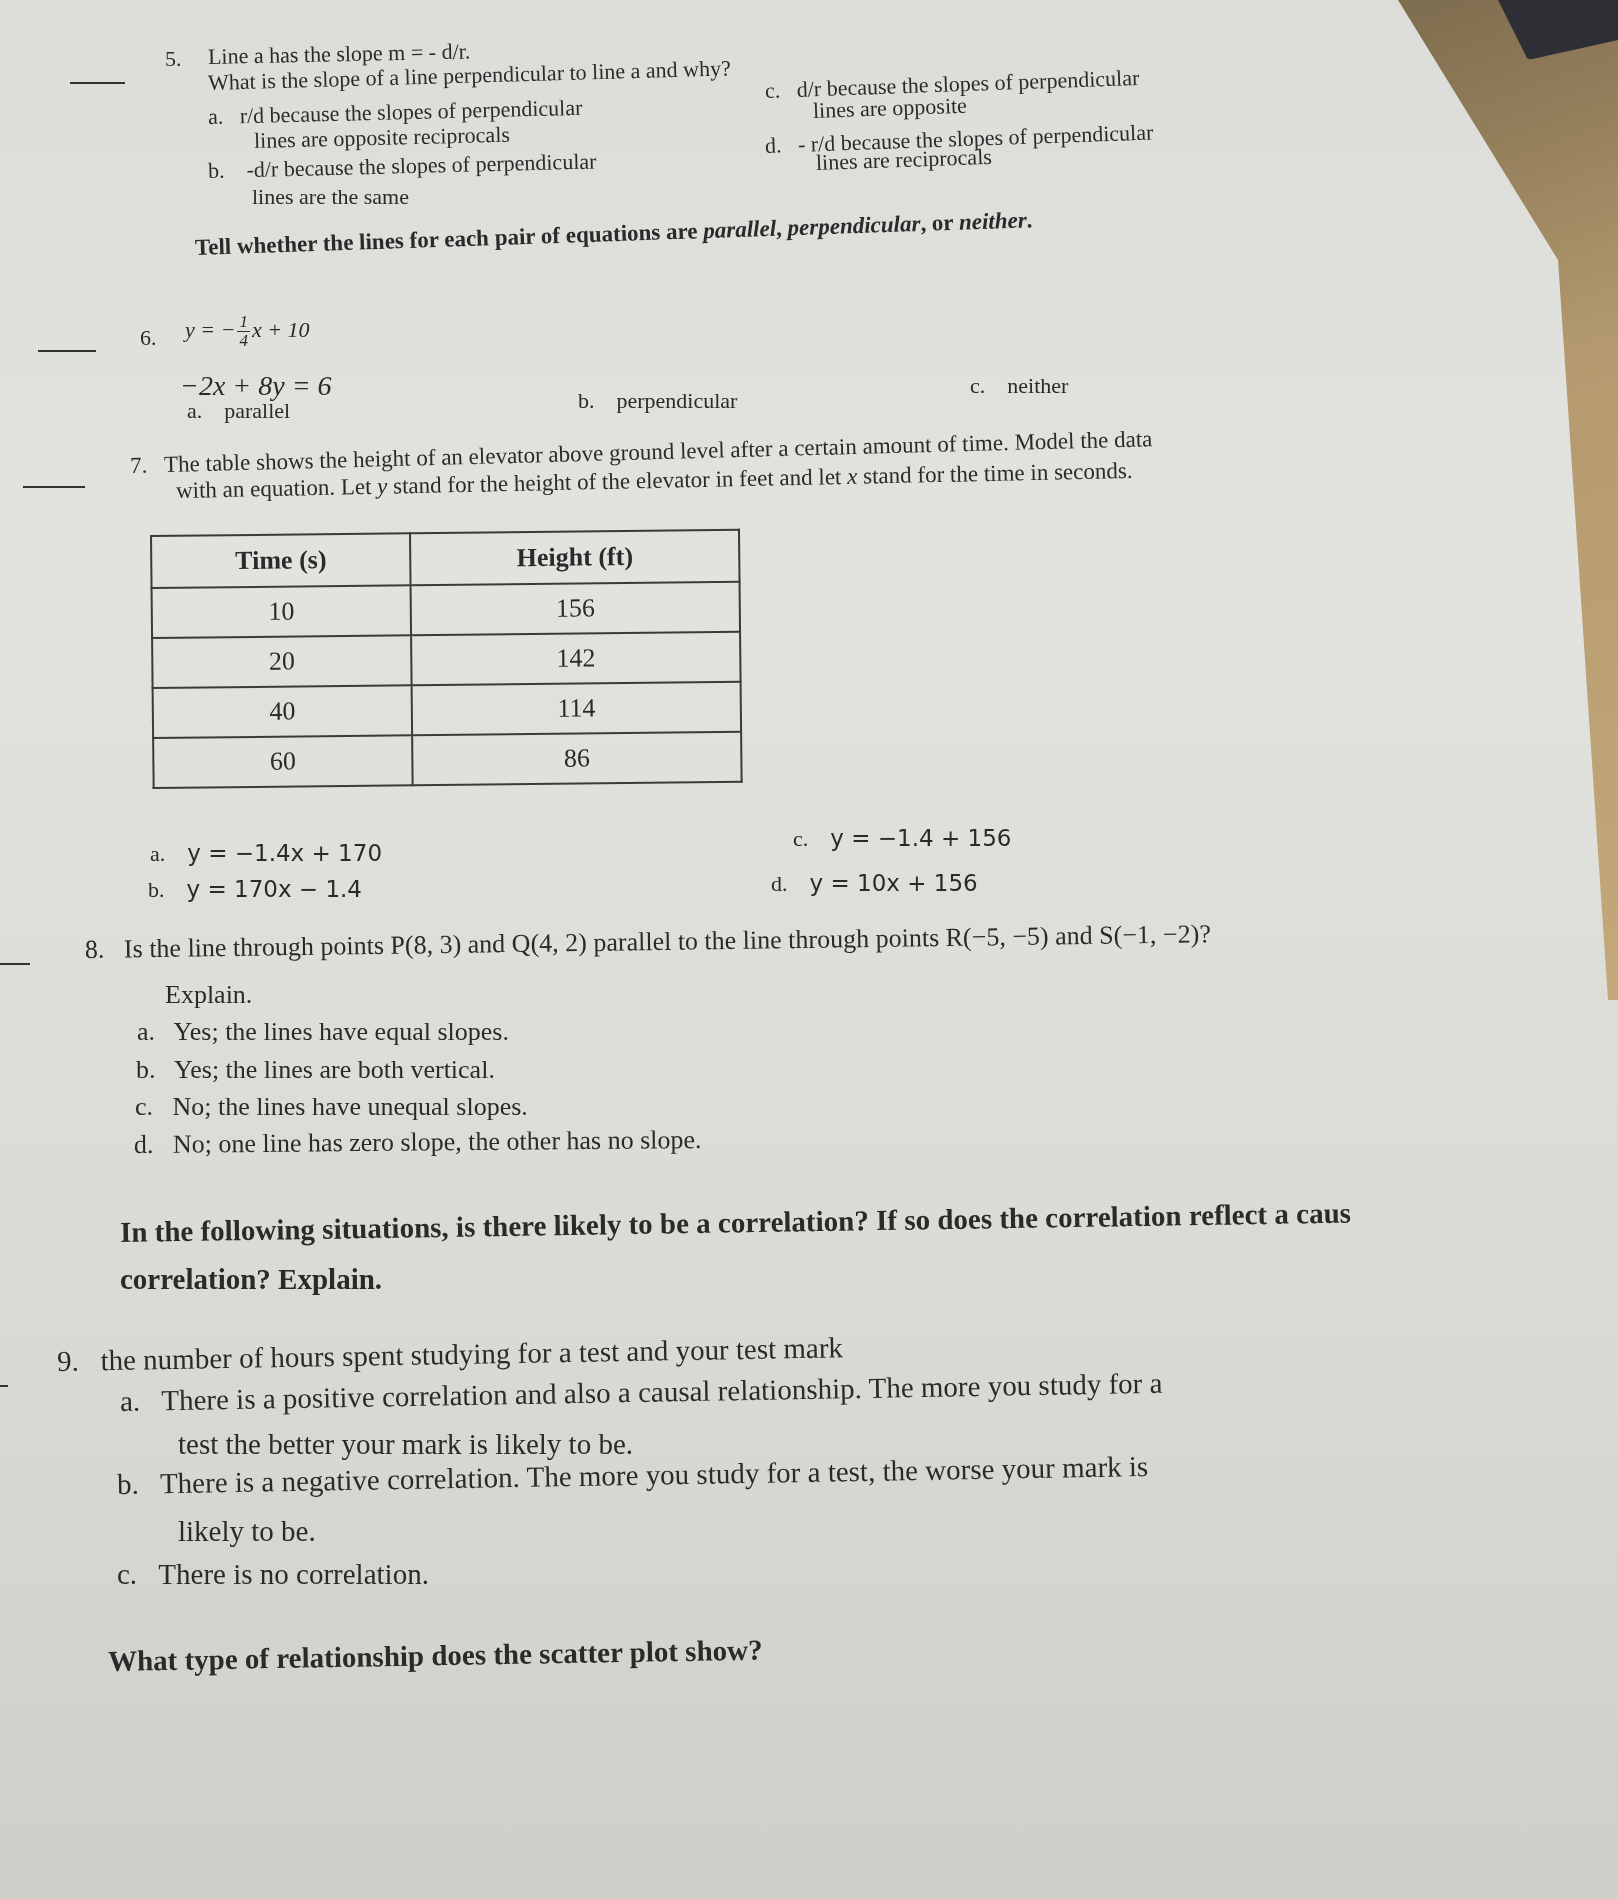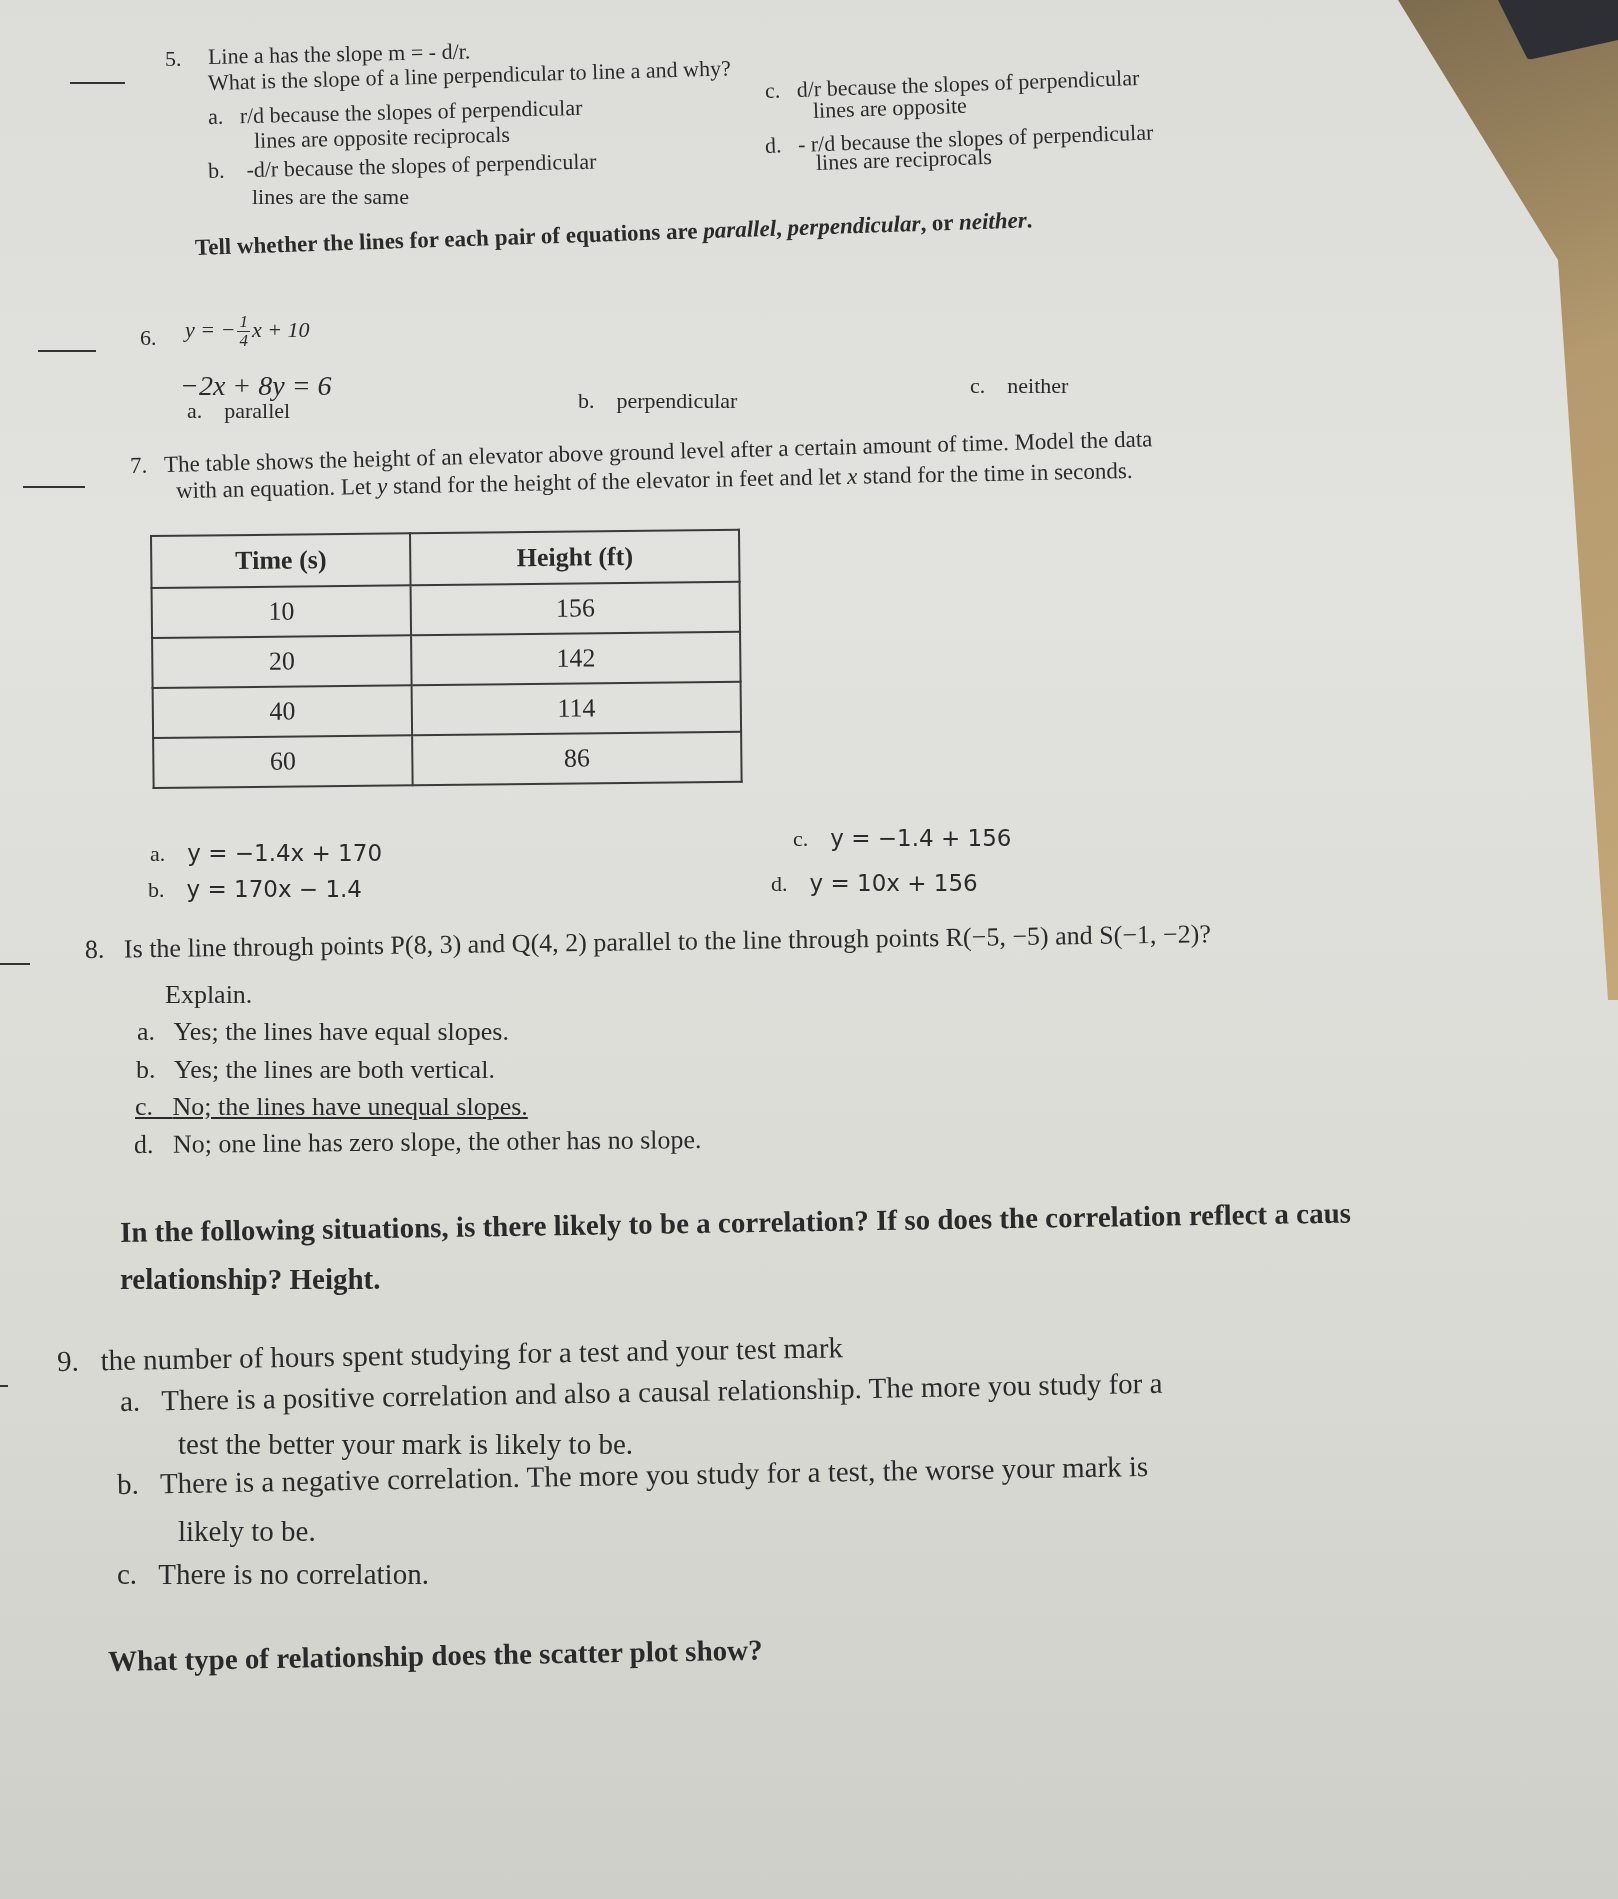--- a/index.html
+++ b/index.html
@@ -165,32 +165,32 @@
   </div>
   <div class="abs md" style="left:133px;top:980px;margin-left:32px;">Explain.</div>
   <div class="abs md" style="left:137px;top:1017px;">
     <span>a.</span>&nbsp;&nbsp;
     <span>Yes; the lines have equal slopes.</span>
   </div>
   <div class="abs md" style="left:136px;top:1055px;">
     <span>b.</span>&nbsp;&nbsp;
     <span>Yes; the lines are both vertical.</span>
   </div>
-  <div class="abs md" style="left:135px;top:1092px;text-decoration:underline;">
+  <div class="abs md" style="left:135px;top:1092px;">
     <span>c.</span>&nbsp;&nbsp;
     <span>No; the lines have unequal slopes.</span>
   </div>
   <div class="abs md" style="left:134px;top:1130px;transform:rotate(-0.5deg);transform-origin:left;">
     <span>d.</span>&nbsp;&nbsp;
     <span>No; one line has zero slope, the other has no slope.</span>
   </div>
 </div>
 
 <div class="abs bold lg" style="left:120px;top:1216px;transform:rotate(-0.9deg);transform-origin:left;">In the following situations, is there likely to be a correlation? If so does the correlation reflect a caus</div>
-<div class="abs bold lg" style="left:120px;top:1263px;">relationship? Height.</div>
+<div class="abs bold lg" style="left:120px;top:1263px;">correlation? Explain.</div>
 
 <div>
   <div class="blank" style="left:0px;top:1385px;width:8px;"></div>
   <div class="abs lg" style="left:57px;top:1345px;transform:rotate(-1deg);transform-origin:left;">
     <span>9.</span>&nbsp;&nbsp;
     <span>the number of hours spent studying for a test and your test mark</span>
   </div>
   <div class="abs lg" style="left:120px;top:1385px;transform:rotate(-1deg);transform-origin:left;">
     <span>a.</span>&nbsp;&nbsp;
     <span>There is a positive correlation and also a causal relationship.   The more you study for a</span>

